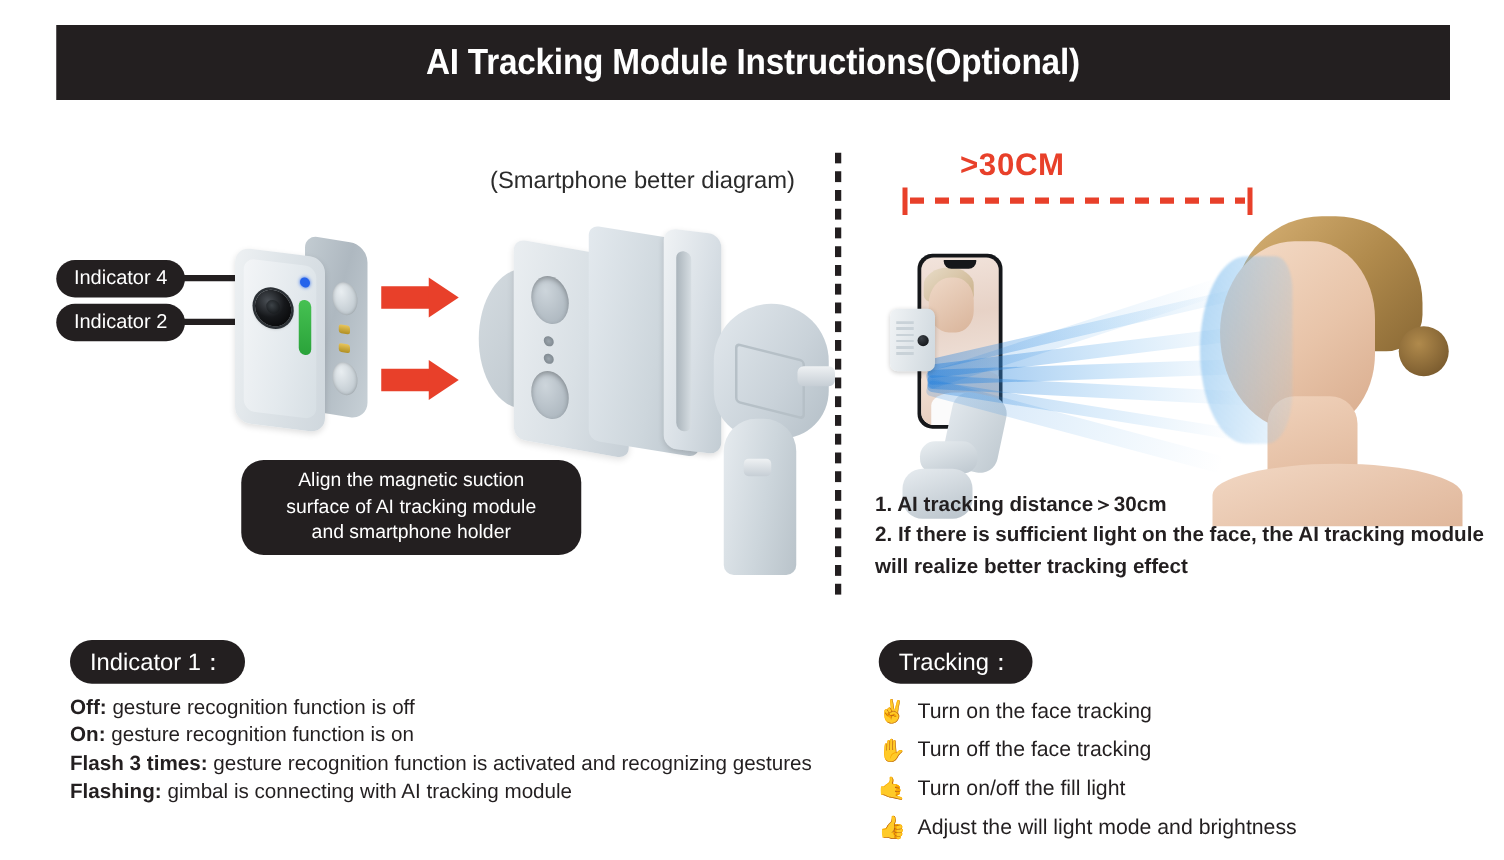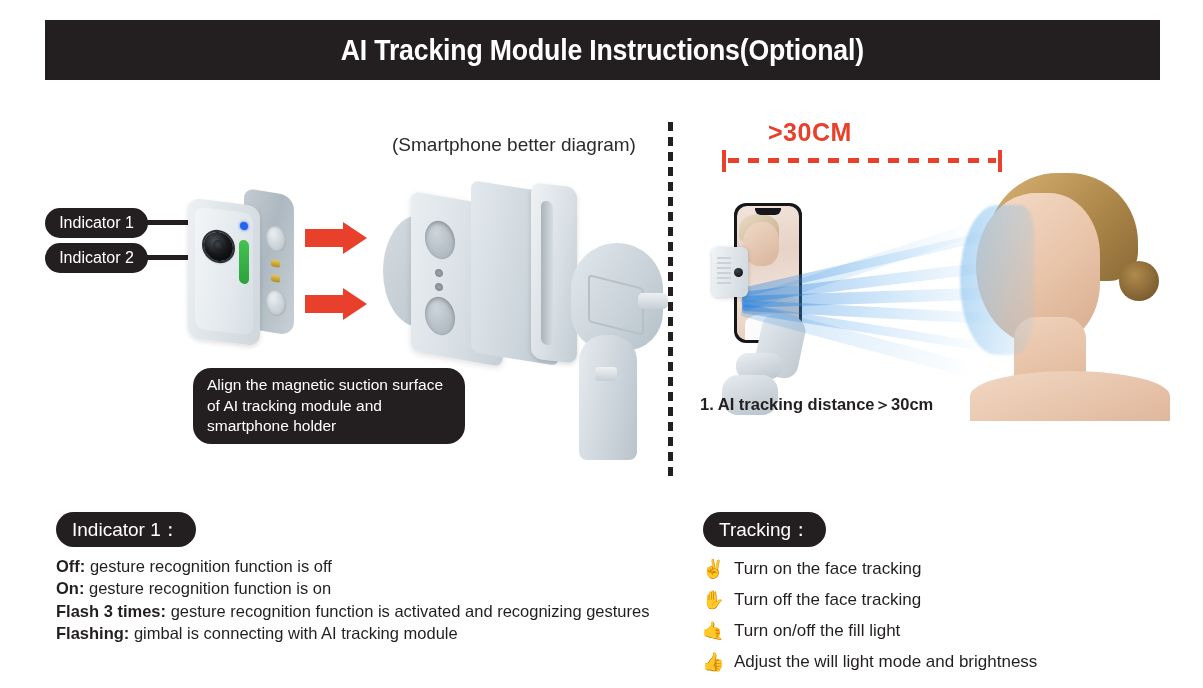--- a/index.html
+++ b/index.html
@@ -184,22 +184,22 @@
     border-radius:26px 26px 8px 8px;
   }
   .holder .handle-btn {
     position:absolute; left:212px; top:182px; width:22px; height:14px; border-radius:4px;
     background:linear-gradient(180deg,#eef1f3,#c6ced5);
   }
 
   .align-caption {
     position:absolute; left:193px; top:368px; width:272px; height:76px;
     background:#231f20; color:#fff; border-radius:18px;
-    display:flex; align-items:center; justify-content:center; 
-    font-size:15.5px; line-height:1.35; padding:0 14px;
+    display:flex; align-items:center; justify-content:center; text-align:center;
+    font-size:15.5px; line-height:1.35; padding:0 32px;
   }
 
   
   .dist-label {
     position:absolute; left:768px; top:118px;
     color:#e8402a; font-size:25px; font-weight:bold; letter-spacing:0.5px;
   }
   .dist-line { position:absolute; left:722px; top:150px; width:280px; height:22px; }
   .dist-line .cap {
     position:absolute; top:0; width:4px; height:22px; background:#e8402a;
@@ -346,21 +346,21 @@
 <div class="page">
 
   <div class="title-bar">
     <div class="title-text">AI Tracking Module Instructions(Optional)</div>
   </div>
 
   <div class="v-divider"></div>
 
   <div class="holder-caption">(Smartphone better diagram)</div>
 
-  <div class="pill ind-pill-1">Indicator 1</div>
+  <div class="pill ind-pill-1">Indicator 4</div>
   <div class="pill ind-pill-2">Indicator 2</div>
   <div class="leader leader-1"></div>
   <div class="leader leader-2"></div>
 
   <div class="module">
     <div class="side"></div>
     <div class="face"></div>
     <div class="plate"></div>
     <div class="lens"></div>
     <div class="led-blue"></div>
@@ -439,20 +439,21 @@
     <div class="hair-top"></div>
     <div class="head"></div>
     <div class="neck"></div>
     <div class="shoulder"></div>
     <div class="bun2"></div>
     <div class="scan"></div>
   </div>
 
   <div class="notes">
       <div>1. AI tracking distance＞30cm</div>
+      <div>2. If there is sufficient light on the face, the AI tracking module will realize better tracking effect</div>
     </div>
 
   <div class="sec-head head-indicator">Indicator 1：</div>
   <div class="ind-list">
       <div><b>Off:</b><span> gesture recognition function is off</span></div>
       <div><b>On:</b><span> gesture recognition function is on</span></div>
       <div><b>Flash 3 times:</b><span> gesture recognition function is activated and recognizing gestures</span></div>
       <div><b>Flashing:</b><span> gimbal is connecting with AI tracking module</span></div>
     </div>
 

